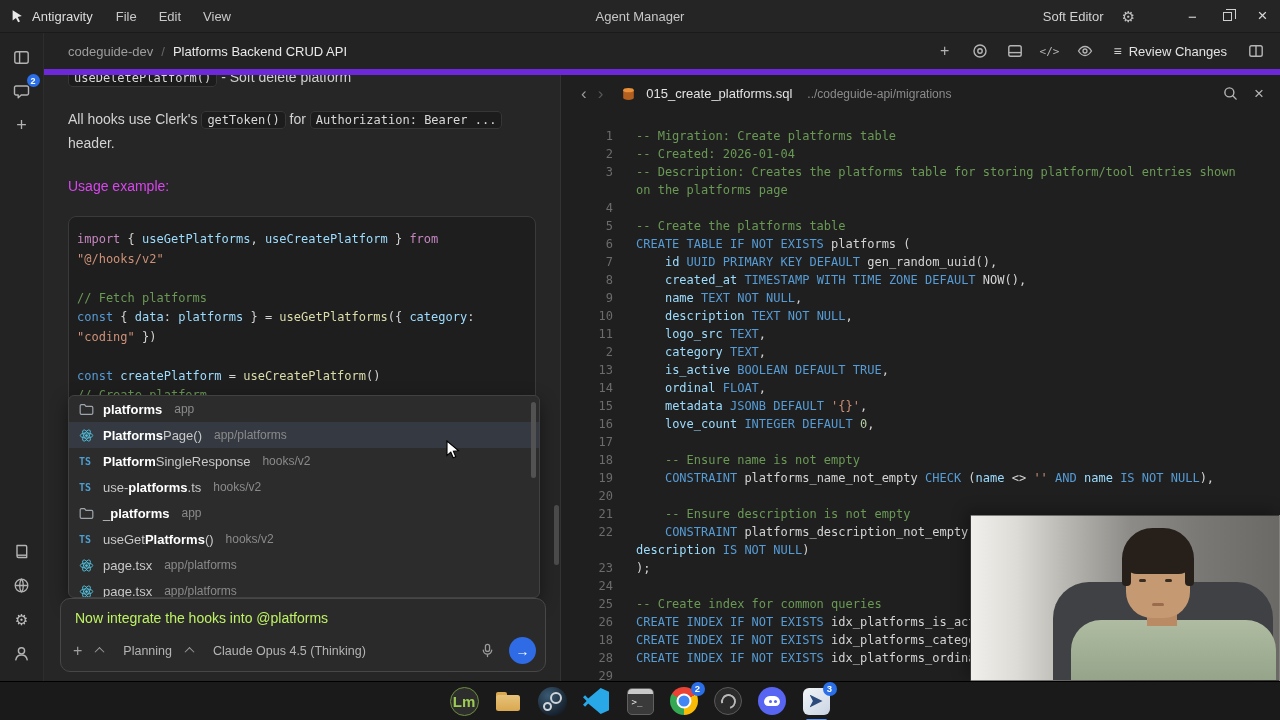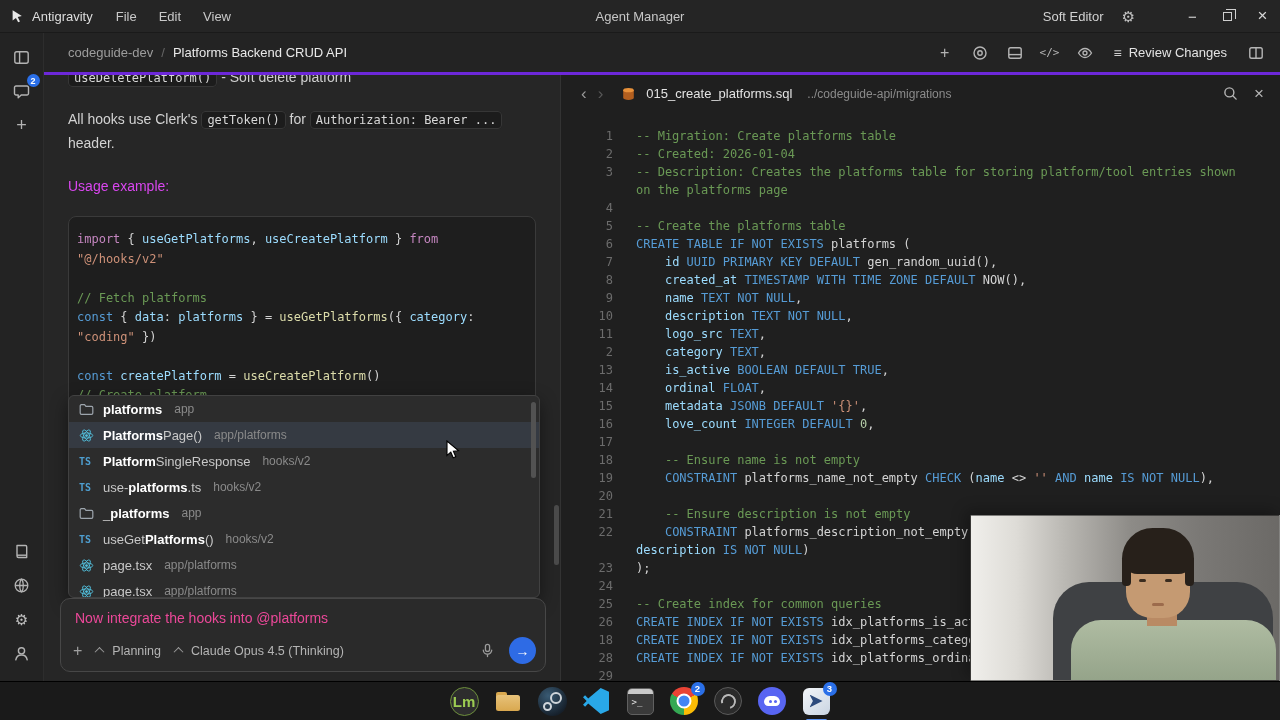--- a/index.html
+++ b/index.html
@@ -23,21 +23,21 @@
 .restore-glyph::before{content:"";position:absolute;top:-4px;left:2px;width:9px;height:9px;border:1px solid #cfcfcf;border-left:none;border-bottom:none}
 
 
 .rail{position:absolute;top:33px;left:0;width:44px;bottom:39px;background:#232323;border-right:1px solid #2d2d2d;display:flex;flex-direction:column;align-items:center;padding:10px 0 8px;z-index:20}
 .rail-icon{position:relative;width:28px;height:28px;display:flex;align-items:center;justify-content:center;color:#b3b3b3;margin-bottom:6px}
 .rail-spacer{flex:1}
 .rail-badge{position:absolute;top:-3px;right:-4px;min-width:13px;height:13px;border-radius:7px;background:#2a6fe8;color:#fff;font-size:9px;display:flex;align-items:center;justify-content:center;padding:0 3px;font-weight:700}
 .plus-glyph{font-size:18px;color:#b3b3b3;line-height:1}
 
 
-.subheader{position:absolute;top:33px;left:44px;right:0;height:42px;background:#232323;border-bottom:3px solid #6d28d9;display:flex;padding:0 14px 0 24px;z-index:20}
+.subheader{position:absolute;top:33px;left:44px;right:0;height:42px;background:#232323;border-bottom:6px solid #6d28d9;display:flex;padding:0 14px 0 24px;z-index:20}
 .breadcrumb{display:flex;align-items:center}
 .bc-project{color:#9d9d9d;font-size:13px}
 .bc-sep{color:#666;margin:0 8px}
 .bc-page{color:#e9e9e9;font-size:13px;font-weight:500}
 .sub-actions{margin-left:auto;display:flex;align-items:center;gap:15px;color:#b5b5b5}
 .sub-icon{display:flex;align-items:center;justify-content:center;width:20px;height:20px}
 .code-glyph{font-family:"DejaVu Sans Mono",monospace;font-size:11px;color:#b5b5b5}
 .review-changes{display:flex;align-items:center;gap:7px;color:#e3e3e3;font-size:13px;margin:0 4px}
 .list-glyph{font-size:14px;color:#cfcfcf}
 
@@ -58,24 +58,24 @@
 .m-label{white-space:nowrap}
 .m-label b{color:#fff;font-weight:700}
 .m-hint{color:#8a8a8a;font-size:12px;margin-left:4px;white-space:nowrap}
 .mi{width:16px;display:flex;align-items:center;justify-content:flex-start;flex-shrink:0}
 .ts-badge{color:#4e9fd1;font-size:10px;font-weight:700;font-family:"DejaVu Sans Mono",monospace}
 .popup-sb{position:absolute;right:3px;top:6px;width:5px;height:76px;background:#525252;border-radius:3px}
 .chat-sb{position:absolute;right:1px;top:430px;width:5px;height:60px;background:#4a4a4a;border-radius:3px;z-index:23}
 
 
 .chat-input{position:absolute;left:16px;right:14px;bottom:9px;height:74px;background:#2a2a2a;border:1px solid #474747;border-radius:10px;z-index:24}
-.input-text{padding:11px 14px 0;font-size:14px;color:#ec4899;white-space:nowrap;overflow:hidden}
+.input-text{padding:11px 14px 0;font-size:14px;color:#bef264;white-space:nowrap;overflow:hidden}
 .input-controls{position:absolute;left:12px;right:9px;bottom:7px;display:flex;align-items:center;gap:14px}
 .ic-plus{color:#a0a0a0;font-size:16px;line-height:1}
-.mode-chip{display:flex;align-items:center;gap:9px;color:#b4b4b4;font-size:12.5px}
+.mode-chip{display:flex;align-items:center;gap:20px;color:#b4b4b4;font-size:12.5px}
 .chev{width:7px;height:7px;border-left:1.6px solid #9a9a9a;border-top:1.6px solid #9a9a9a;transform:rotate(45deg) translate(1px,1px)}
 .mic{margin-left:auto;color:#9a9a9a;display:flex}
 .send-btn{width:27px;height:27px;border-radius:50%;background:#2e6be5;color:#fff;display:flex;align-items:center;justify-content:center;font-size:14px;font-weight:700}
 
 
 .editor-panel{position:absolute;top:75px;left:560px;right:0;bottom:39px;background:#1f1f1f;border-left:1px solid #333;z-index:5}
 .editor-header{height:37px;display:flex;align-items:center;padding:0 16px 0 20px;gap:11px}
 .nav-arrow{font-size:17px;color:#9a9a9a;line-height:1}
 .nav-arrow.dim{color:#585858}
 .file-ic{display:flex;margin-left:8px}

